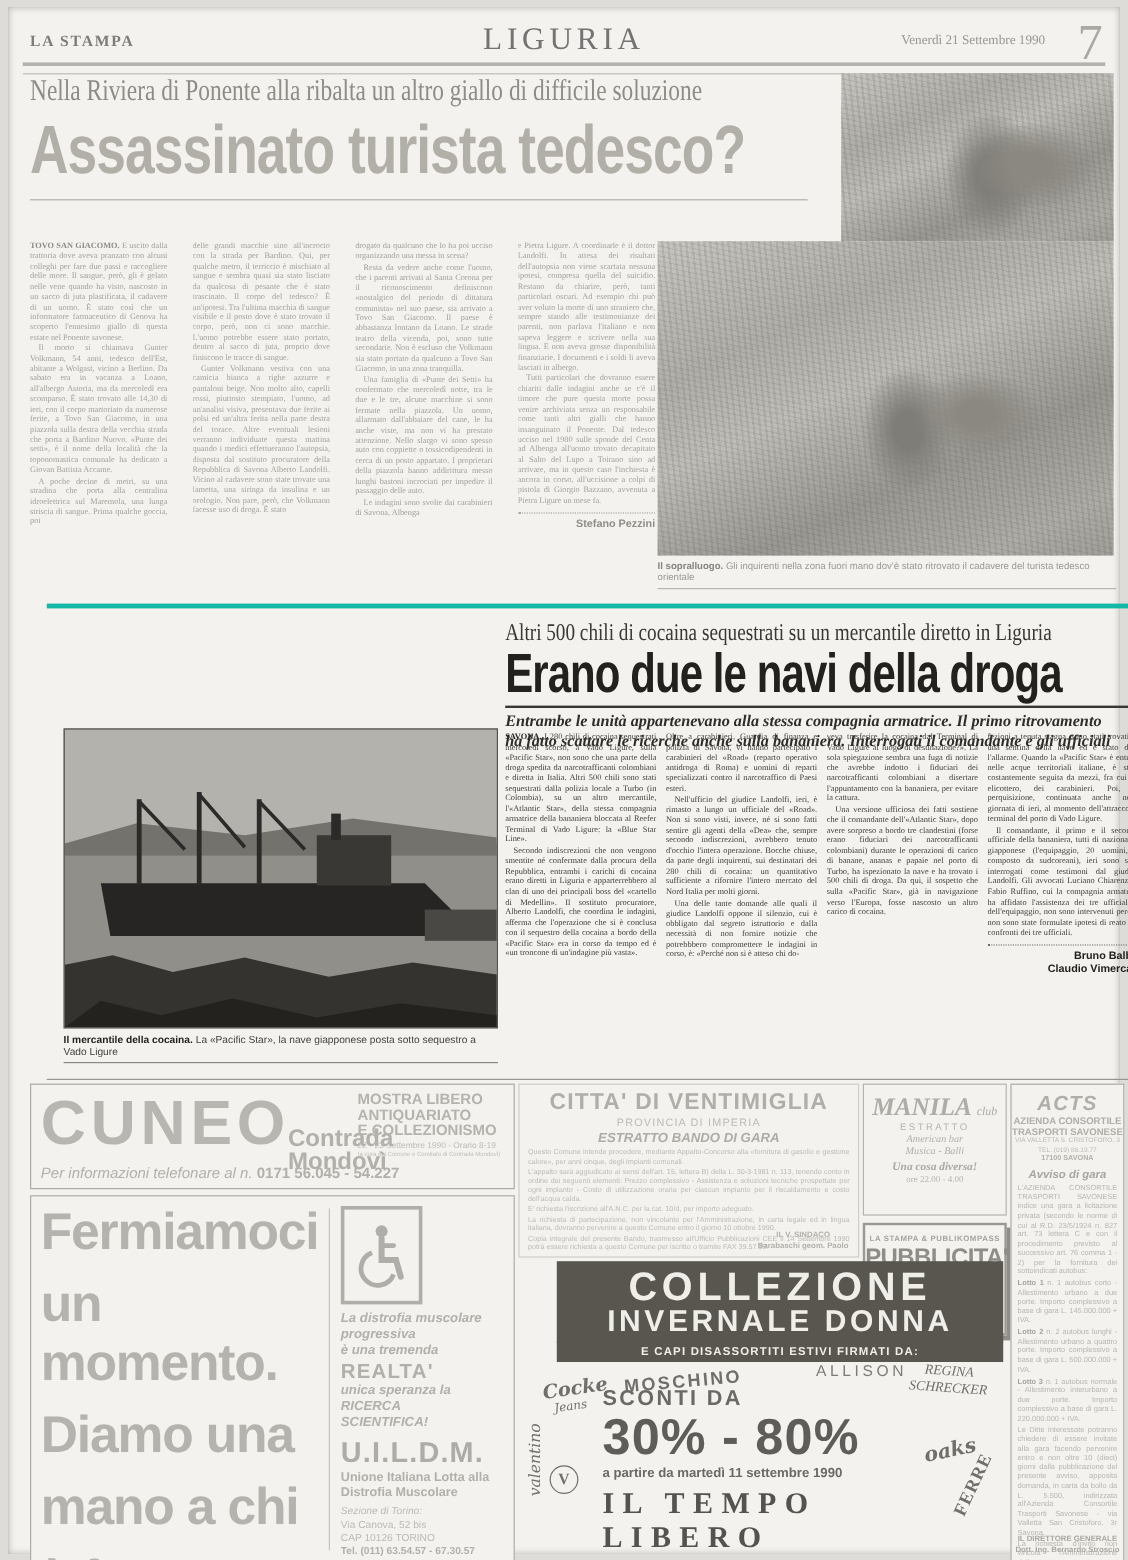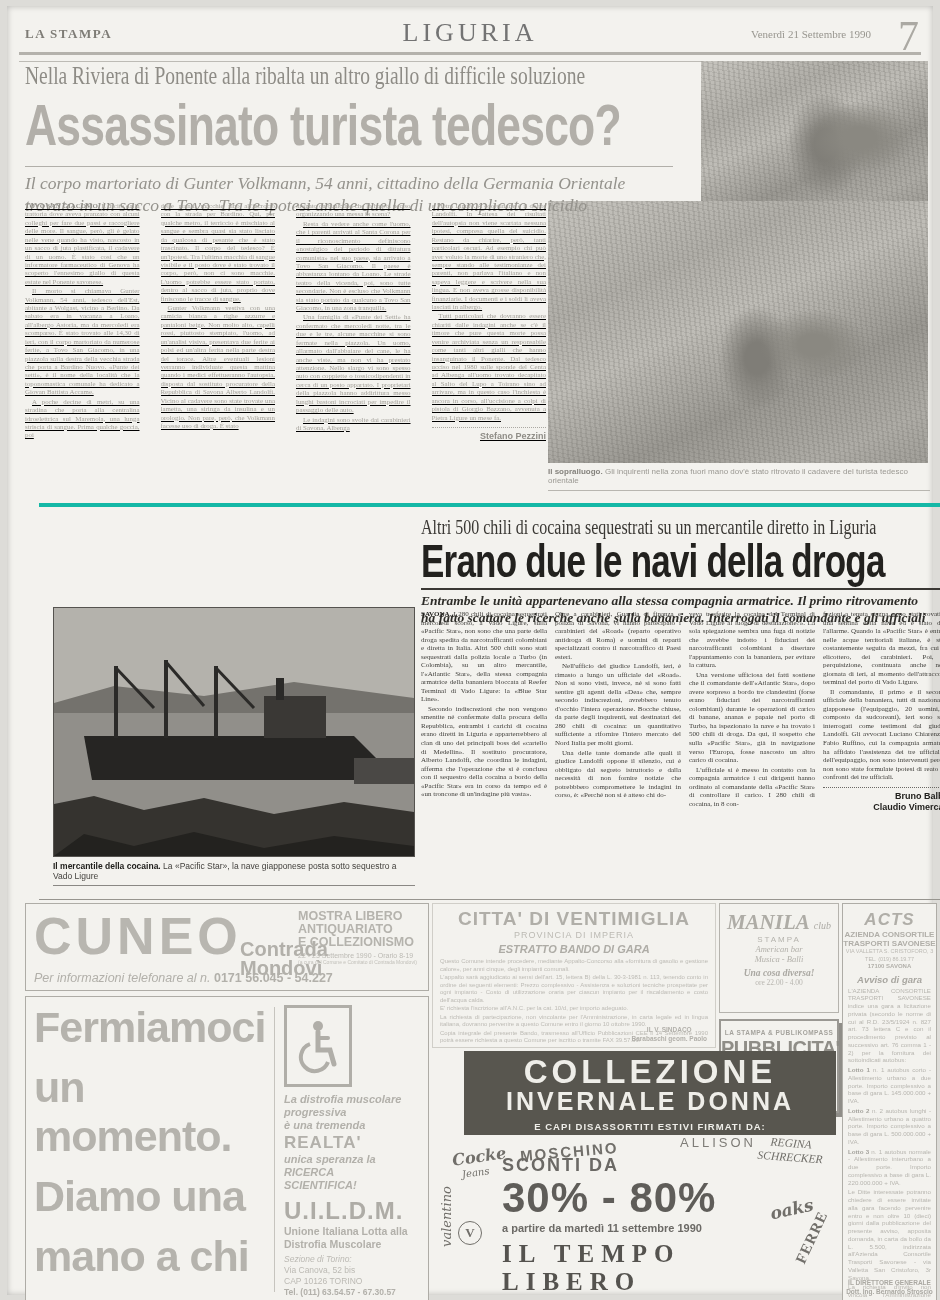--- a/index.html
+++ b/index.html
@@ -22,21 +22,21 @@
      repeating-linear-gradient(84deg, rgba(90,88,82,.14) 0 2px, transparent 2px 5px),
      repeating-linear-gradient(12deg, rgba(70,68,64,.10) 0 1px, transparent 1px 4px),
      linear-gradient(155deg,#c7c5bf 0%,#b0aea8 28%,#bfbdb7 45%,#9a9892 68%,#aeaca6 88%,#a09e98 100%);}
   .m-photo-top{left:694px;top:55px;width:227px;height:140px;}
   .m-photo-main{left:541px;top:195px;width:380px;height:262px;}
   .m-head{left:18px;top:56px;width:700px;background:transparent;}
   .m-kicker{font:25px "Liberation Serif",serif;color:#8e8c86;transform:scaleX(.78);transform-origin:left;white-space:nowrap;}
   .m-headline{margin:2px 0 0;font:bold 57px "Liberation Sans",sans-serif;color:#b2afa9;letter-spacing:-1px;transform:scaleX(.78);transform-origin:left;white-space:nowrap;}
   .m-hrule{width:648px;height:1px;background:#b1afa9;margin-top:8px;}
   .m-subhead{margin:6px 0 0;font:italic 17.5px "Liberation Serif",serif;color:#94928c;line-height:1.25;}
-  .m-cols{left:18px;top:196px;width:521px;height:278px;display:flex;gap:21px;text-decoration:underline;}
+  .m-cols{left:18px;top:196px;width:521px;height:278px;display:flex;gap:21px;}
   .ncol{flex:1;overflow:hidden;font-size:6.9px;line-height:1.22;color:#a4a19a;text-align:justify;}
   .ncol p{margin:0;}
   .ncol p + p{text-indent:7px;margin-top:1px;}
   .ncol b{color:#8f8d87;}
   .mbyline{margin-top:5px;border-top:1px dotted #aaa8a2;padding-top:3px;text-align:right;font:bold 9px "Liberation Sans",sans-serif;color:#8f8d87;}
   .m-caption{left:541px;top:461px;width:382px;font:8px "Liberation Sans",sans-serif;color:#9b9993;border-bottom:1px solid #b8b6b0;padding-bottom:5px;}
   .cap-lead{font-weight:bold;color:#85837d;}
 
   
   .drugbox{left:32px;top:497px;width:910px;height:392px;border-top:4px solid #14b8a6;border-bottom:1px solid #97958f;}
@@ -151,21 +151,20 @@
   <div class="abs mh-page">7</div>
   <div class="abs mh-rule"></div>
 
   <div class="abs m-photo m-photo-top"></div>
   <div class="abs m-photo m-photo-main"></div>
 
   <div class="abs m-head">
     <div class="m-kicker">Nella Riviera di Ponente alla ribalta un altro giallo di difficile soluzione</div>
     <h1 class="m-headline">Assassinato turista tedesco?</h1>
     <div class="m-hrule"></div>
-    <p class="m-subhead"><span>Il corpo martoriato di Gunter Volkmann, 54 anni, cittadino della Germania Orientale</span><br><span>trovato in un sacco a Tovo. Tra le ipotesi anche quella di un complicato suicidio</span></p>
   </div>
 
   <div class="abs m-cols">
     <div class="ncol">
           <div>
             <p><b>TOVO SAN GIACOMO. </b>È uscito dalla trattoria dove aveva pranzato con alcuni colleghi per fare due passi e raccogliere delle more. Il sangue, però, gli è gelato nelle vene quando ha visto, nascosto in un sacco di juta plastificata, il cadavere di un uomo. È stato così che un informatore farmaceutico di Genova ha scoperto l'ennesimo giallo di questa estate nel Ponente savonese.</p>
             <p>Il morto si chiamava Gunter Volkmann, 54 anni, tedesco dell'Est, abitante a Wolgast, vicino a Berlino. Da sabato era in vacanza a Loano, all'albergo Astoria, ma da mercoledì era scomparso. È stato trovato alle 14,30 di ieri, con il corpo martoriato da numerose ferite, a Tovo San Giacomo, in una piazzola sulla destra della vecchia strada che porta a Bardino Nuovo. «Punte dei setti», è il nome della località che la toponomastica comunale ha dedicato a Giovan Battista Accame.</p>
             <p>A poche decine di metri, su una stradina che porta alla centralina idroelettrica sul Maremola, una lunga striscia di sangue. Prima qualche goccia, poi</p>
           </div>
         </div>
@@ -238,21 +237,20 @@
             <div>
               <p>Oltre a carabinieri, Guardia di finanza e polizia di Savona, vi hanno partecipato i carabinieri del «Road» (reparto operativo antidroga di Roma) e uomini di reparti specializzati contro il narcotraffico di Paesi esteri.</p>
               <p>Nell'ufficio del giudice Landolfi, ieri, è rimasto a lungo un ufficiale del «Road». Non si sono visti, invece, né si sono fatti sentire gli agenti della «Dea» che, sempre secondo indiscrezioni, avrebbero tenuto d'occhio l'intera operazione. Bocche chiuse, da parte degli inquirenti, sui destinatari dei 280 chili di cocaina: un quantitativo sufficiente a rifornire l'intero mercato del Nord Italia per molti giorni.</p>
               <p>Una delle tante domande alle quali il giudice Landolfi oppone il silenzio, cui è obbligato dal segreto istruttorio e dalla necessità di non fornire notizie che potrebbbero compromettere le indagini in corso, è: «Perché non si è atteso chi do-</p>
             </div>
           </div>
       <div class="ncol">
             <div>
               <p>veva trasferire la cocaina dal Terminal di Vado Ligure al luogo di destinazione?». La sola spiegazione sembra una fuga di notizie che avrebbe indotto i fiduciari dei narcotrafficanti colombiani a disertare l'appuntamento con la bananiera, per evitare la cattura.</p>
               <p>Una versione ufficiosa dei fatti sostiene che il comandante dell'«Atlantic Star», dopo avere sorpreso a bordo tre clandestini (forse erano fiduciari dei narcotrafficanti colombiani) durante le operazioni di carico di banane, ananas e papaie nel porto di Turbo, ha ispezionato la nave e ha trovato i 500 chili di droga. Da qui, il sospetto che sulla «Pacific Star», già in navigazione verso l'Europa, fosse nascosto un altro carico di cocaina.</p>
-              <p>L'ufficiale si è messo in contatto con la compagnia armatrice i cui dirigenti hanno ordinato al comandante della «Pacific Star» di controllare il carico. I 280 chili di cocaina, in 8 con-</p>
             </div>
           </div>
       <div class="ncol">
         <div>
               <p>fezioni a tenuta stagna, sono stati trovati in una sentina della nave ed è stato dato l'allarme. Quando la «Pacific Star» è entrata nelle acque territoriali italiane, è stata costantemente seguita da mezzi, fra cui un elicottero, dei carabinieri. Poi, la perquisizione, continuata anche nella giornata di ieri, al momento dell'attracco al terminal del porto di Vado Ligure.</p>
               <p>Il comandante, il primo e il secondo ufficiale della bananiera, tutti di nazionalità giapponese (l'equipaggio, 20 uomini, è composto da sudcoreani), ieri sono stati interrogati come testimoni dal giudice Landolfi. Gli avvocati Luciano Chiarenza e Fabio Ruffino, cui la compagnia armatrice ha affidato l'assistenza dei tre ufficiali e dell'equipaggio, non sono intervenuti perché non sono state formulate ipotesi di reato nei confronti dei tre ufficiali.</p>
             </div>
         <div class="dbylines">
           <div>Bruno Balbo</div>
           <div>Claudio Vimercati</div>
@@ -289,21 +287,21 @@
           <p>Copia integrale del presente Bando, trasmesso all'Ufficio Pubblicazioni CEE il 14 Settembre 1990 potrà essere richiesta a questo Comune per iscritto o tramite FAX 39.57.39.</p>
         </div>
     <div class="venti-sign">
       <div>IL V. SINDACO</div>
       <div>Barabaschi geom. Paolo</div>
     </div>
   </div>
 
   <div class="abs ad-manila">
     <div class="manila-name"><span>MANILA</span> <span class="manila-club">club</span></div>
-    <div class="manila-town">STAMPA</div>
+    <div class="manila-town">ESTRATTO</div>
     <div class="manila-line">American bar</div>
     <div class="manila-line">Musica - Balli</div>
     <div class="manila-diversa">Una cosa diversa!</div>
     <div class="manila-ore">ore 22.00 - 4.00</div>
   </div>
 
   <div class="abs ad-pubb">
     <div class="pubb-top">LA STAMPA &amp; PUBLIKOMPASS</div>
     <div class="pubb-big">PUBBLICITA'</div>
     <div class="pubb-big">CHE VALE</div>

